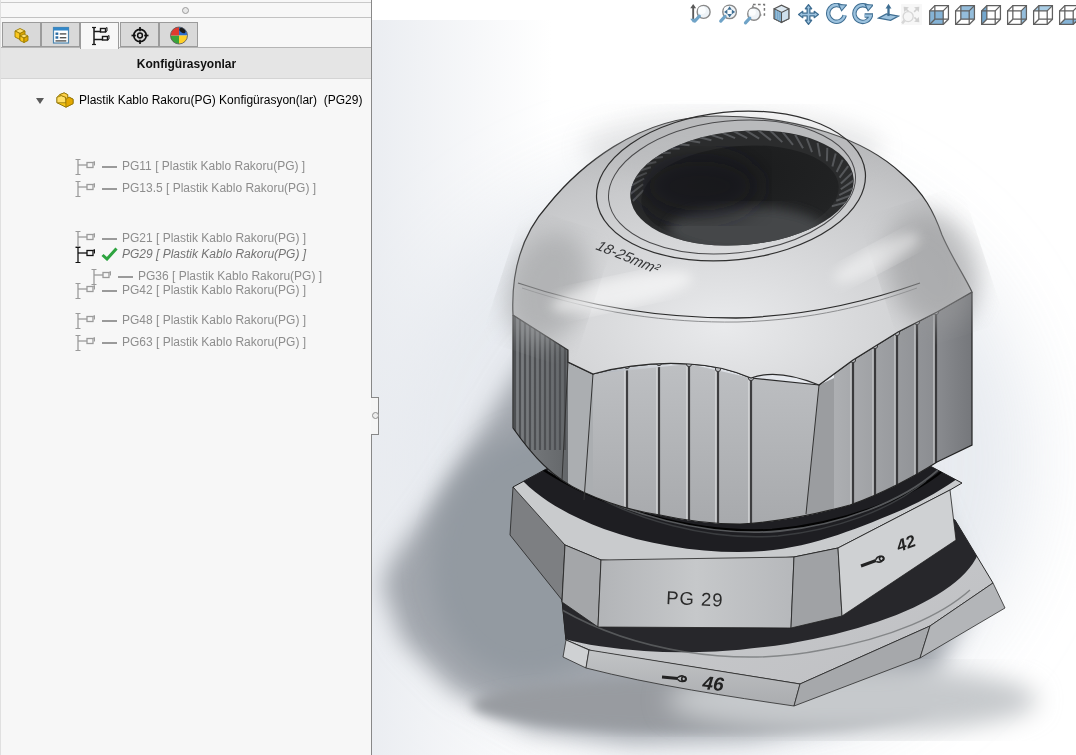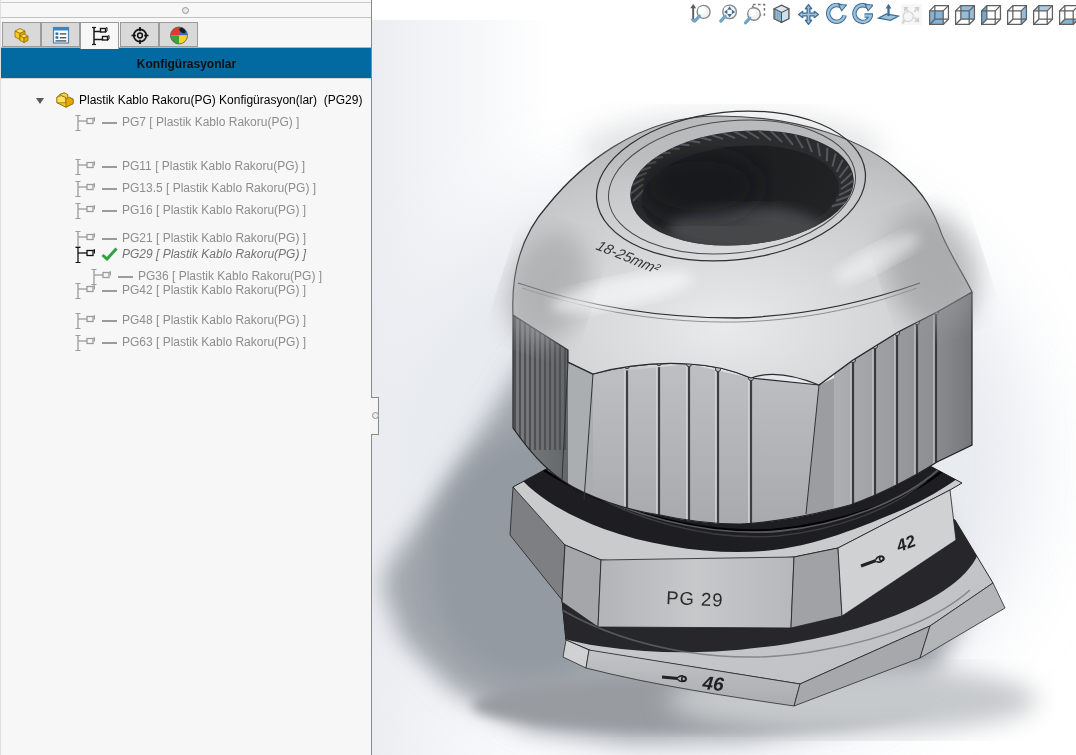--- a/index.html
+++ b/index.html
@@ -4,21 +4,21 @@
 <style>
 html,body{margin:0;padding:0;}
 body{width:1076px;height:755px;position:relative;background:#fff;font-family:"Liberation Sans",sans-serif;overflow:hidden;}
 #panel{position:absolute;left:0;top:0;width:371px;height:755px;background:#f7f7f7;border-left:1px solid #e0e0e0;box-sizing:border-box;}
 .hline{position:absolute;left:0;width:371px;height:1px;background:#c9c9c9;}
 #grip{position:absolute;left:181px;top:7px;width:5px;height:5px;border:1px solid #9a9a9a;border-radius:50%;background:#e8e8e8;}
 .tab{position:absolute;top:22px;width:39px;height:25px;background:#d9d9d9;border:1px solid #9b9b9b;box-sizing:border-box;}
 .tab.sel{background:#f7f7f7;border-bottom:none;height:27px;z-index:3;}
 .tab svg{display:block;margin:3px auto 0 auto;}
 #tabline{position:absolute;top:47px;left:0;width:371px;height:1px;background:#b5b5b5;z-index:1;}
-#hdr{position:absolute;top:48px;left:0;width:371px;height:30px;background:#0369a1;z-index:2;}
+#hdr{position:absolute;top:48px;left:0;width:371px;height:30px;background:#e5e5e5;z-index:2;}
 #hdr div{font-weight:bold;font-size:12px;color:#111;text-align:center;padding-top:9px;}
 #hdrline{position:absolute;top:78px;left:0;width:371px;height:1px;background:#d4d4d4;z-index:2;}
 #tree{position:absolute;top:0;left:0;width:371px;height:755px;z-index:2;margin-left:28px;}
 .row{position:absolute;height:22px;font-size:12px;color:#8d8d8d;white-space:nowrap;}
 .row .txt{position:absolute;left:93px;top:3px;}
 .row.active{color:#737373;font-style:italic;}
 .root{color:#000;font-size:12px;}
 .dash{position:absolute;left:73px;top:10px;width:15px;height:2px;background:#9a9a9a;}
 #divider{position:absolute;left:371px;top:0;width:1px;height:755px;background:#888;z-index:5;}
 #bump{position:absolute;left:371px;top:397px;width:8px;height:38px;background:#f5f5f5;border:1px solid #888;border-left:none;box-sizing:border-box;z-index:6;}
@@ -102,35 +102,20 @@
           <polygon points="1,1 9,1 5,7" fill="#5a5a5a"></polygon>
         </svg>
   <svg width="20" height="17" viewBox="0 0 22 19" style="position:absolute;left:26px;top:2px">
       <polygon points="5,3 10,1 14,3 14,7 16,6 20,8 20,13 12,17 2,12 2,6" fill="#f5c518" stroke="#8a6d00" stroke-width="1"></polygon>
       <polygon points="2,6 7,4 12,6 12,12 2,12" fill="#ffdf66" stroke="#8a6d00" stroke-width="0.8"></polygon>
       <polygon points="12,6 16,6 20,8 20,13 12,17" fill="#e4a800" stroke="#8a6d00" stroke-width="0.8"></polygon>
       <polygon points="5,3 10,1 14,3 14,7 12,8 12,6 7,4" fill="#ffd24a" stroke="#8a6d00" stroke-width="0.8"></polygon>
   </svg>
   <span class="txt" style="left:50px">Plastik Kablo Rakoru(PG) Konfigürasyon(lar)&nbsp;&nbsp;(PG29)</span>
 </div>
-<div class="row" style="left:0;top:112px;width:371px">
-        <svg width="22" height="16" viewBox="0 0 22 16" style="position:absolute;left:46px;top:3px">
-  <g stroke="#9b9b9b" fill="none" stroke-width="1.3">
-  <line x1="3" y1="0.5" x2="3" y2="15.5"></line>
-  <line x1="0.5" y1="0.5" x2="5.5" y2="0.5" stroke-width="1"></line>
-  <line x1="0.5" y1="15.5" x2="5.5" y2="15.5" stroke-width="1"></line>
-  <line x1="3" y1="6" x2="12" y2="6"></line>
-  <rect x="12" y="3.5" width="6" height="5"></rect>
-  <line x1="18" y1="3.5" x2="19.5" y2="2.5" stroke-width="1"></line>
-  <line x1="19.5" y1="2.5" x2="19.5" y2="6.5" stroke-width="1"></line>
-  </g>
-        </svg>
-        <div class="dash"></div>
-        <span class="txt">PG7 [ Plastik Kablo Rakoru(PG) ]</span>
-      </div>
 <div class="row" style="left:0;top:156px;width:371px">
         <svg width="22" height="16" viewBox="0 0 22 16" style="position:absolute;left:46px;top:3px">
   <g stroke="#9b9b9b" fill="none" stroke-width="1.3">
   <line x1="3" y1="0.5" x2="3" y2="15.5"></line>
   <line x1="0.5" y1="0.5" x2="5.5" y2="0.5" stroke-width="1"></line>
   <line x1="0.5" y1="15.5" x2="5.5" y2="15.5" stroke-width="1"></line>
   <line x1="3" y1="6" x2="12" y2="6"></line>
   <rect x="12" y="3.5" width="6" height="5"></rect>
   <line x1="18" y1="3.5" x2="19.5" y2="2.5" stroke-width="1"></line>
   <line x1="19.5" y1="2.5" x2="19.5" y2="6.5" stroke-width="1"></line>
@@ -146,35 +131,20 @@
   <line x1="0.5" y1="0.5" x2="5.5" y2="0.5" stroke-width="1"></line>
   <line x1="0.5" y1="15.5" x2="5.5" y2="15.5" stroke-width="1"></line>
   <line x1="3" y1="6" x2="12" y2="6"></line>
   <rect x="12" y="3.5" width="6" height="5"></rect>
   <line x1="18" y1="3.5" x2="19.5" y2="2.5" stroke-width="1"></line>
   <line x1="19.5" y1="2.5" x2="19.5" y2="6.5" stroke-width="1"></line>
   </g>
         </svg>
         <div class="dash"></div>
         <span class="txt">PG13.5 [ Plastik Kablo Rakoru(PG) ]</span>
-      </div>
-<div class="row" style="left:0;top:200px;width:371px">
-        <svg width="22" height="16" viewBox="0 0 22 16" style="position:absolute;left:46px;top:3px">
-  <g stroke="#9b9b9b" fill="none" stroke-width="1.3">
-  <line x1="3" y1="0.5" x2="3" y2="15.5"></line>
-  <line x1="0.5" y1="0.5" x2="5.5" y2="0.5" stroke-width="1"></line>
-  <line x1="0.5" y1="15.5" x2="5.5" y2="15.5" stroke-width="1"></line>
-  <line x1="3" y1="6" x2="12" y2="6"></line>
-  <rect x="12" y="3.5" width="6" height="5"></rect>
-  <line x1="18" y1="3.5" x2="19.5" y2="2.5" stroke-width="1"></line>
-  <line x1="19.5" y1="2.5" x2="19.5" y2="6.5" stroke-width="1"></line>
-  </g>
-        </svg>
-        <div class="dash"></div>
-        <span class="txt">PG16 [ Plastik Kablo Rakoru(PG) ]</span>
       </div>
 <div class="row" style="left:0;top:228px;width:318px">
         <svg width="22" height="16" viewBox="0 0 22 16" style="position:absolute;left:46px;top:3px">
   <g stroke="#9b9b9b" fill="none" stroke-width="1.3">
   <line x1="3" y1="0.5" x2="3" y2="15.5"></line>
   <line x1="0.5" y1="0.5" x2="5.5" y2="0.5" stroke-width="1"></line>
   <line x1="0.5" y1="15.5" x2="5.5" y2="15.5" stroke-width="1"></line>
   <line x1="3" y1="6" x2="12" y2="6"></line>
   <rect x="12" y="3.5" width="6" height="5"></rect>
   <line x1="18" y1="3.5" x2="19.5" y2="2.5" stroke-width="1"></line>

